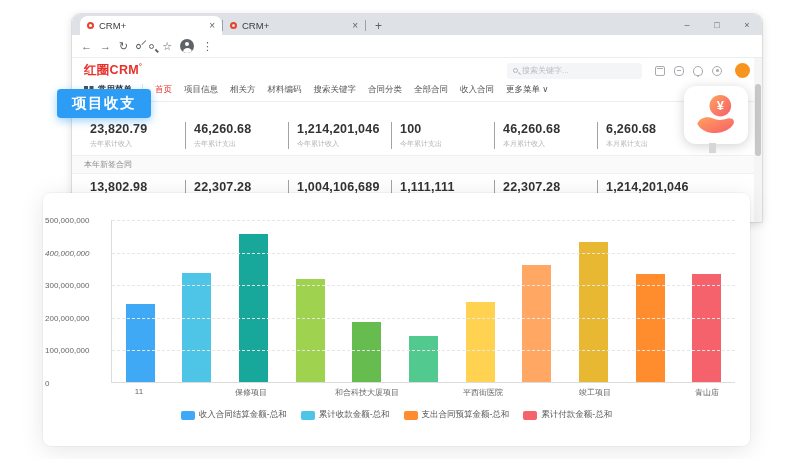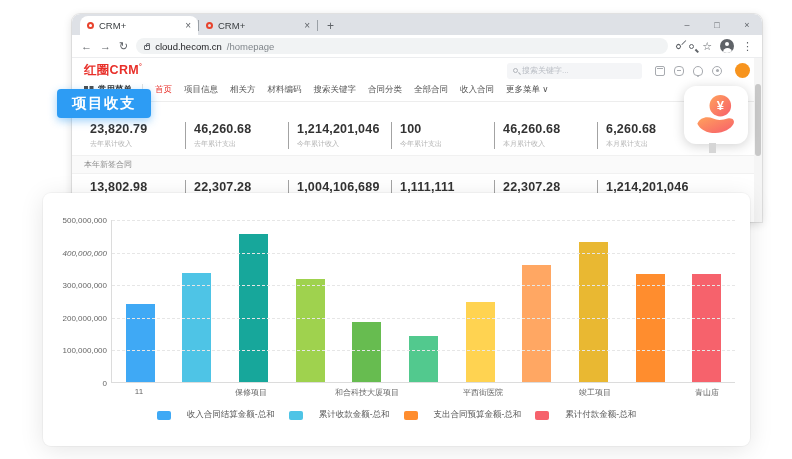--- a/index.html
+++ b/index.html
@@ -4,21 +4,21 @@
 <style>
   html,body{margin:0;padding:0;background:#fff;}
   *{box-sizing:border-box;}
   body{font-family:"Liberation Sans","DejaVu Sans",sans-serif;}
   .stage{position:relative;width:792px;height:459px;background:#fff;overflow:hidden;}
 
   
   .browser{position:absolute;left:72px;top:14px;width:690px;height:208px;background:#fff;
     border-radius:8px 8px 0 0;box-shadow:0 0 0 1px rgba(0,0,0,.08),0 2px 10px rgba(0,0,0,.14);overflow:hidden;}
   .tabstrip{height:21px;background:#DEE1E6;display:flex;align-items:flex-end;padding-left:8px;position:relative;border-radius:8px 8px 0 0;}
-  .tab{height:19px;display:flex;align-items:center;gap:5px;padding:0 7px;font-size:9.5px;color:#3C4043;width:118px;flex:none;}
+  .tab{height:19px;display:flex;align-items:center;gap:5px;padding:0 7px;font-size:9.5px;color:#3C4043;width:142px;flex:none;}
   .tab.active{background:#fff;border-radius:8px 8px 0 0;}
   .tab-sep{width:1px;height:11px;background:#9AA0A6;margin-bottom:4px;flex:none;}
   .favicon{width:7px;height:7px;border:2px solid #E8432D;border-radius:50%;flex:none;}
   .tab-title{flex:1;overflow:hidden;white-space:nowrap;}
   .tab-close{color:#5F6368;font-size:10px;line-height:1;}
   .newtab{margin:0 0 3px 9px;font-size:12px;color:#5F6368;line-height:1;}
   .wincontrols{position:absolute;right:0;top:0;height:21px;display:flex;}
   .wc{width:30px;display:flex;align-items:center;justify-content:center;font-size:9px;color:#5F6368;}
   .toolbar{height:23px;background:#fff;display:flex;align-items:center;gap:8px;padding:0 9px;border-bottom:1px solid #ECEDEF;}
   .tb-ic{color:#5F6368;font-size:11px;line-height:1;}
@@ -76,28 +76,28 @@
     padding:5px 15px;border-radius:4px;letter-spacing:1.5px;box-shadow:0 3px 8px rgba(45,156,244,.45);}
   .money-card{position:absolute;left:684px;top:86px;width:64px;height:58px;background:#fff;border-radius:12px;
     box-shadow:0 2px 12px rgba(0,0,0,.18);display:flex;align-items:center;justify-content:center;}
   .money-stem{position:absolute;left:709px;top:143px;width:7px;height:10px;background:#D6D6D6;}
 
   
   .chart-panel{position:absolute;left:43px;top:193px;width:707px;height:253px;background:#fff;border-radius:8px;
     box-shadow:0 4px 24px rgba(0,0,0,.10),0 0 0 1px rgba(0,0,0,.03);}
   .plot{position:absolute;left:68px;top:27px;width:624px;height:163px;border-left:1px solid #DCDCDC;border-bottom:1px solid #DCDCDC;}
   .gridline{position:absolute;left:0;right:0;border-top:1px dashed #E6E6E6;}
-  .ytick{position:absolute;width:62px;text-align:right;font-size:8px;color:#666;left:2px;white-space:nowrap;}
+  .ytick{position:absolute;width:62px;font-size:8px;color:#666;left:2px;white-space:nowrap;}
   .bars{position:absolute;left:0;right:0;top:0;bottom:0;display:flex;align-items:flex-end;}
   .bar-slot{flex:1;display:flex;justify-content:center;align-items:flex-end;height:100%;}
   .bar{width:29px;}
   .xlabels{position:absolute;left:68px;top:194px;width:624px;display:flex;}
   .xlabel{flex:1;text-align:center;font-size:8px;color:#666;white-space:nowrap;overflow:visible;}
   .legend{position:absolute;left:0;right:0;top:216px;display:flex;justify-content:center;gap:14px;align-items:center;}
-  .legend-item{display:flex;align-items:center;gap:16px;font-size:8.5px;color:#555;}
+  .legend-item{display:flex;align-items:center;gap:4px;font-size:8.5px;color:#555;}
   .legend-swatch{width:14px;height:9px;border-radius:2px;flex:none;}
 </style>
 </head>
 <body>
 
 <div class="stage">
 
   <div class="browser">
     <div class="tabstrip">
       <div class="tab active">
@@ -117,25 +117,20 @@
         <span class="wc">–</span>
         <span class="wc">□</span>
         <span class="wc">×</span>
       </div>
     </div>
 
     <div class="toolbar">
       <span class="tb-ic">←</span>
       <span class="tb-ic">→</span>
       <span class="tb-ic">↻</span>
-      <div class="omnibox">
-        <span class="icon-lock"></span>
-        <span class="url-domain">cloud.hecom.cn</span>
-          <span class="url-path">/homepage</span>
-      </div>
       <span class="icon-key"></span>
       <span class="icon-zoom"></span>
       <span class="tb-ic">☆</span>
       <span class="chrome-avatar"></span>
       <span class="tb-ic">⋮</span>
     </div>
 
     <div class="crm">
       <div class="crm-top">
         <span class="crm-logo"><span>红圈CRM</span><span class="sup">°</span></span>

